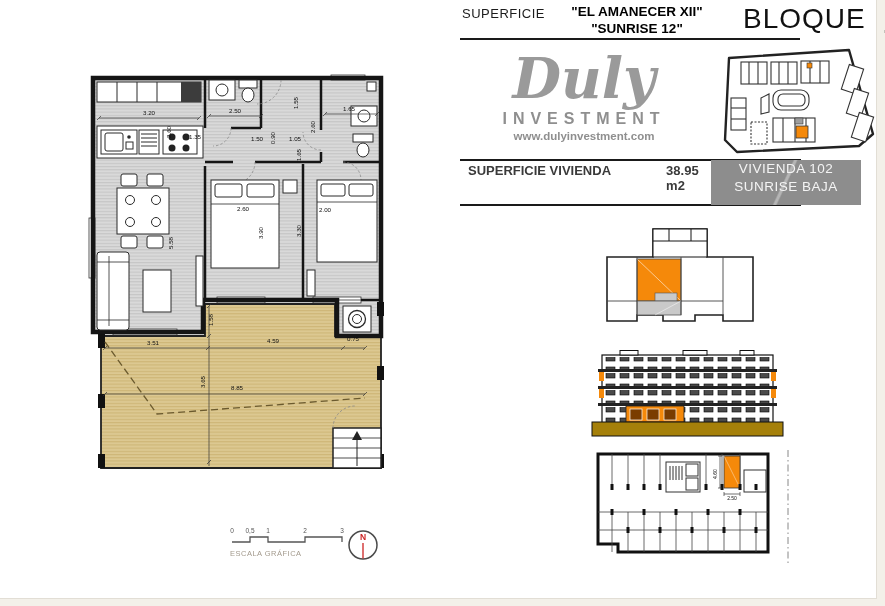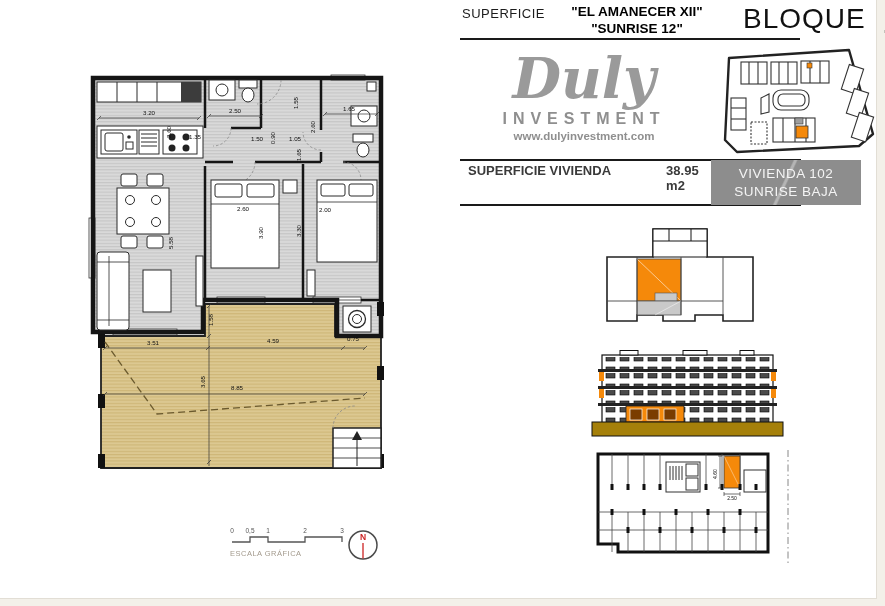--- a/index.html
+++ b/index.html
@@ -16,21 +16,21 @@
   
   .logo{left:468px;top:46px;width:232px;text-align:center;color:#9a9a9a;}
   .logo .brand{font-family:"DejaVu Serif",serif;font-style:italic;font-weight:bold;font-size:56px;line-height:64px;color:#9a9a9a;}
   .logo .sub{font-size:16px;font-weight:bold;letter-spacing:6px;color:#8f8f8f;margin-top:0px;}
   .logo .url{font-size:11.5px;font-weight:bold;color:#8f8f8f;margin-top:2px;}
   
   .areas{left:468px;top:163px;width:246px;font-size:13px;font-weight:bold;color:#3a3a3a;}
   .areas .row{display:flex;height:20px;align-items:flex-start;gap:36px;}
   .areas .lbl{width:186px;}
   .unitbox{left:711px;top:160px;width:150px;height:45px;background:var(--graybox);color:#f4f4f4;
-    display:flex;flex-direction:column;justify-content:center;align-items:center;font-size:13.5px;
+    display:flex;flex-direction:column;align-items:center;font-size:13.5px;
     letter-spacing:.5px;line-height:18px;
     background-image:linear-gradient(115deg,transparent 48%,rgba(255,255,255,.35) 49%,rgba(255,255,255,.35) 50%,transparent 51%);}
   
   text{font-family:"Liberation Sans",sans-serif;}
   .dim{font-size:6.2px;fill:#111;}
   .dim-sm{font-size:5px;fill:#111;}
   .tick-lbl{font-size:6.5px;fill:#555;}
   .esc-lbl{font-size:7.5px;fill:#a39a8d;letter-spacing:.5px;}
   .north-n{font-size:8.5px;font-weight:bold;fill:#cc2222;}
   .fill-orange{fill:var(--orange);}

